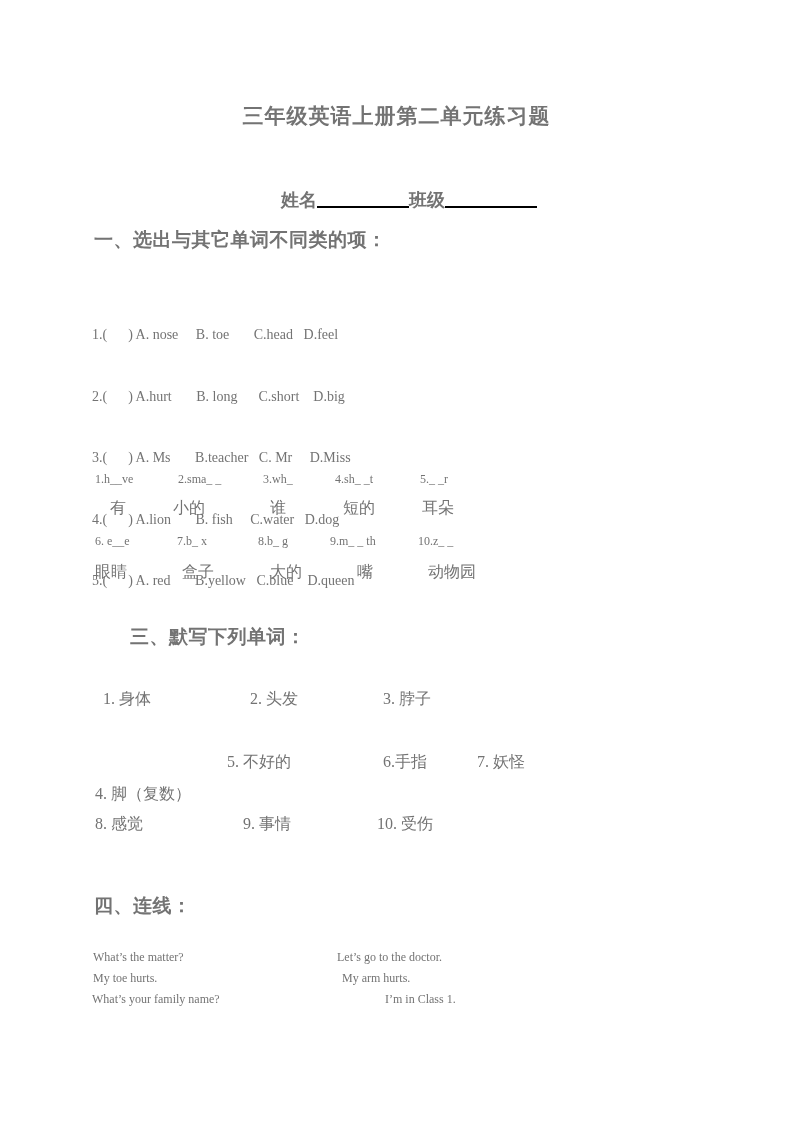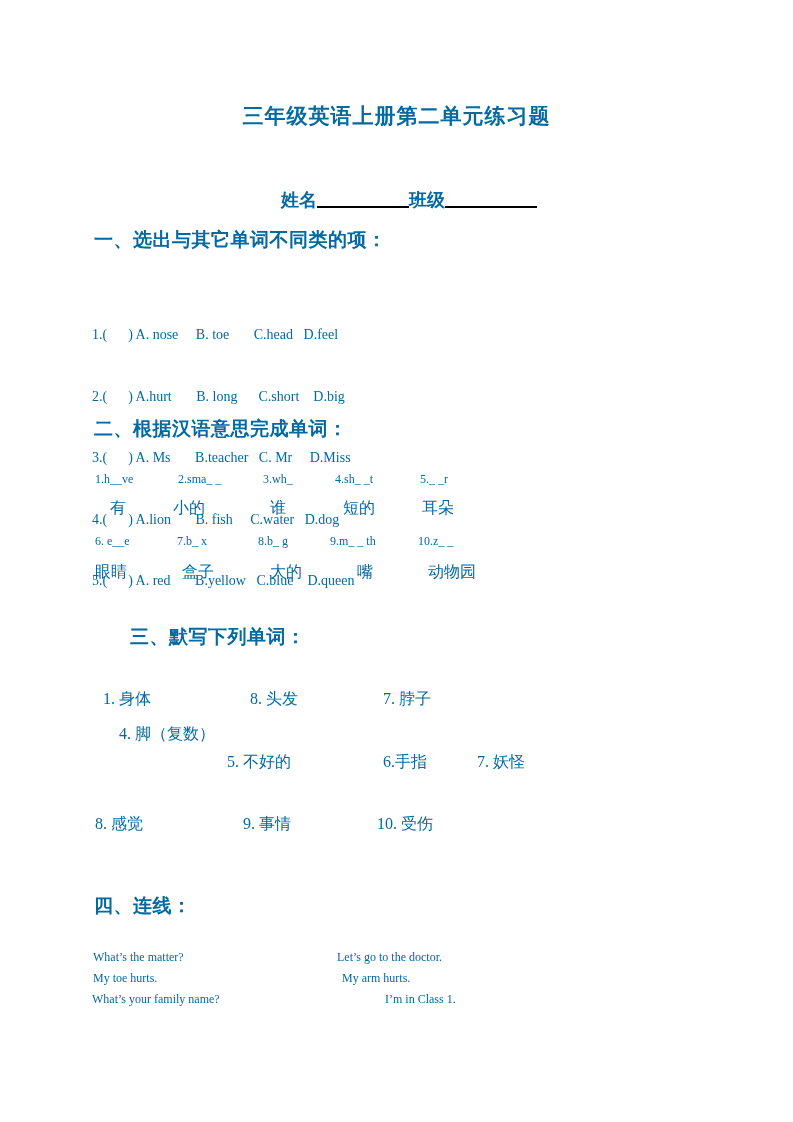--- a/index.html
+++ b/index.html
@@ -1,21 +1,21 @@
 <!DOCTYPE html>
 <html><head>
 <meta charset="utf-8">
 <style>
   html, body { margin: 0; padding: 0; background: #ffffff; }
   .page {
     position: relative;
     width: 793px;
     height: 1122px;
     background: #ffffff;
-    color: #0369a1;
+    color: #737373;
     overflow: hidden;
   }
   .abs { position: absolute; white-space: pre; }
   .title {
     position: absolute;
     left: 0; right: 0;
     text-align: center;
     font-family: "Liberation Sans", "DejaVu Sans", sans-serif;
     font-weight: bold;
     font-size: 21px;
@@ -68,21 +68,20 @@
 
   <div class="abs heading" style="left:94px; top:227px;">一、选出与其它单词不同类的项：</div>
   <div class="abs list16" style="left:92px; top:284px;">
     <div>1.(      ) A. nose     B. toe       C.head   D.feel</div>
     <div>2.(      ) A.hurt       B. long      C.short    D.big</div>
     <div>3.(      ) A. Ms       B.teacher   C. Mr     D.Miss</div>
     <div>4.(      ) A.lion       B. fish     C.water   D.dog</div>
     <div>5.(      ) A. red       B.yellow   C.blue    D.queen</div>
   </div>
 
-  <div class="abs heading" style="left:94px; top:416px;">二、根据汉语意思完成单词：</div>
 
   <span class="abs en" style="left:95px;  top:472px;">1.h__ve</span>
   <span class="abs en" style="left:178px; top:472px;">2.sma_ _</span>
   <span class="abs en" style="left:263px; top:472px;">3.wh_</span>
   <span class="abs en" style="left:335px; top:472px;">4.sh_ _t</span>
   <span class="abs en" style="left:420px; top:472px;">5._ _r</span>
 
   <span class="abs zh" style="left:110px; top:498px;">有</span>
   <span class="abs zh" style="left:173px; top:498px;">小的</span>
   <span class="abs zh" style="left:270px; top:498px;">谁</span>
@@ -97,24 +96,24 @@
 
   <span class="abs zh" style="left:95px;  top:562px;">眼睛</span>
   <span class="abs zh" style="left:182px; top:562px;">盒子</span>
   <span class="abs zh" style="left:270px; top:562px;">大的</span>
   <span class="abs zh" style="left:357px; top:562px;">嘴</span>
   <span class="abs zh" style="left:428px; top:562px;">动物园</span>
 
   <div class="abs heading" style="left:94px; top:624px;margin-left:36px;">三、默写下列单词：</div>
 
   <span class="abs zh" style="left:103px; top:689px;">1. 身体</span>
-  <span class="abs zh" style="left:250px; top:689px;">8. 头发</span>
-  <span class="abs zh" style="left:383px; top:689px;">7. 脖子</span>
+  <span class="abs zh" style="left:250px; top:689px;">2. 头发</span>
+  <span class="abs zh" style="left:383px; top:689px;">3. 脖子</span>
 
-  <span class="abs zh" style="left:95px;  top:724px;margin-left:24px;">4. 脚（复数）</span>
+  <span class="abs zh" style="left:95px;  top:784px;">4. 脚（复数）</span>
   <span class="abs zh" style="left:227px; top:752px;">5. 不好的</span>
   <span class="abs zh" style="left:383px; top:752px;">6.手指</span>
   <span class="abs zh" style="left:477px; top:752px;">7. 妖怪</span>
 
   <span class="abs zh" style="left:95px;  top:814px;">8. 感觉</span>
   <span class="abs zh" style="left:243px; top:814px;">9. 事情</span>
   <span class="abs zh" style="left:377px; top:814px;">10. 受伤</span>
 
   <div class="abs heading" style="left:94px; top:893px;">四、连线：</div>
 

